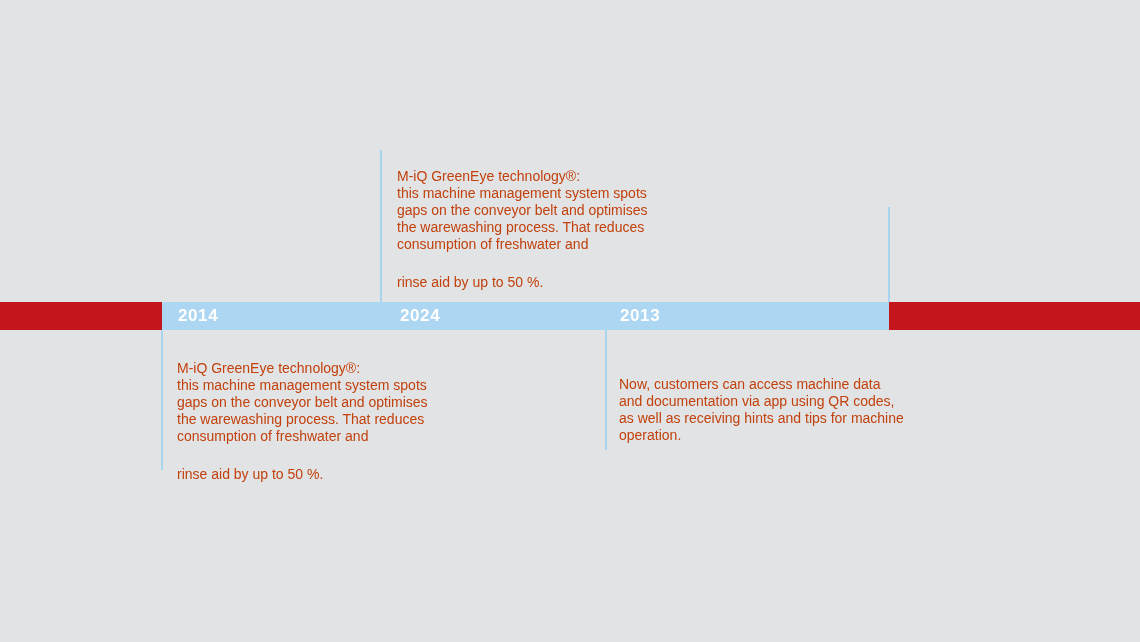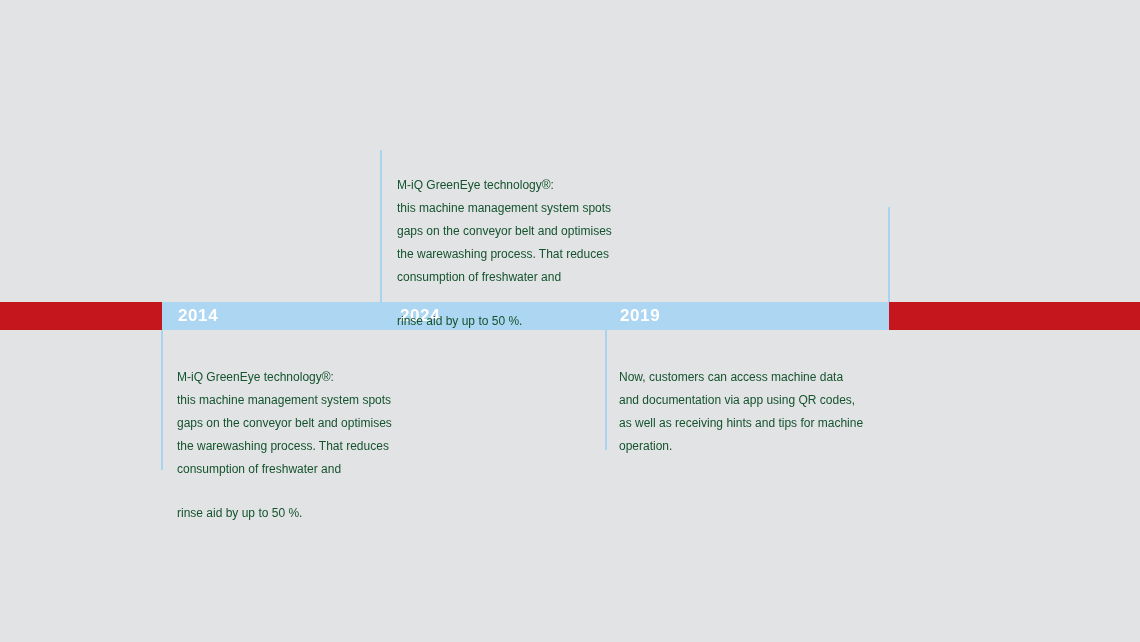--- a/index.html
+++ b/index.html
@@ -60,56 +60,56 @@
     background: #A9D3EF;
   }
   .conn-top-left   { left: 380px; top: 150px; height: 152px; }
   .conn-top-right  { left: 888px; top: 207px; height: 95px;  }
   .conn-bot-left   { left: 161px; top: 330px; height: 140px; }
   .conn-bot-right  { left: 605px; top: 330px; height: 120px; }
 
   
   .block {
     position: absolute;
-    color: #14532d;
-    font-size: 12px;
-    line-height: 23px;
+    color: #c2410c;
+    font-size: 14px;
+    line-height: 17px;
     white-space: pre-line;
   }
   .block-top {
     left: 397px;
     top: 151px;
     width: 330px;
   }
   .block-bottom-left {
     left: 177px;
     top: 343px;
     width: 330px;
   }
   .block-bottom-right {
     left: 619px;
-    top: 343px;
+    top: 359px;
     width: 400px;
   }
   .block .tail {
     display: block;
     margin-top: 21px;
   }
 </style>
 </head>
 <body>
 
 <div id="stage">
 
   <div class="band"></div>
   <div class="band-blue"></div>
 
   <div class="year year-2014">2014</div>
   <div class="year year-2015">2024</div>
-  <div class="year year-2016">2019</div>
+  <div class="year year-2016">2013</div>
 
   <div class="connector conn-top-left"></div>
   <div class="connector conn-top-right"></div>
   <div class="connector conn-bot-left"></div>
   <div class="connector conn-bot-right"></div>
 
   <div class="block block-top">
     <span>M-iQ GreenEye technology®:
 this machine management system spots
 gaps on the conveyor belt and optimises

